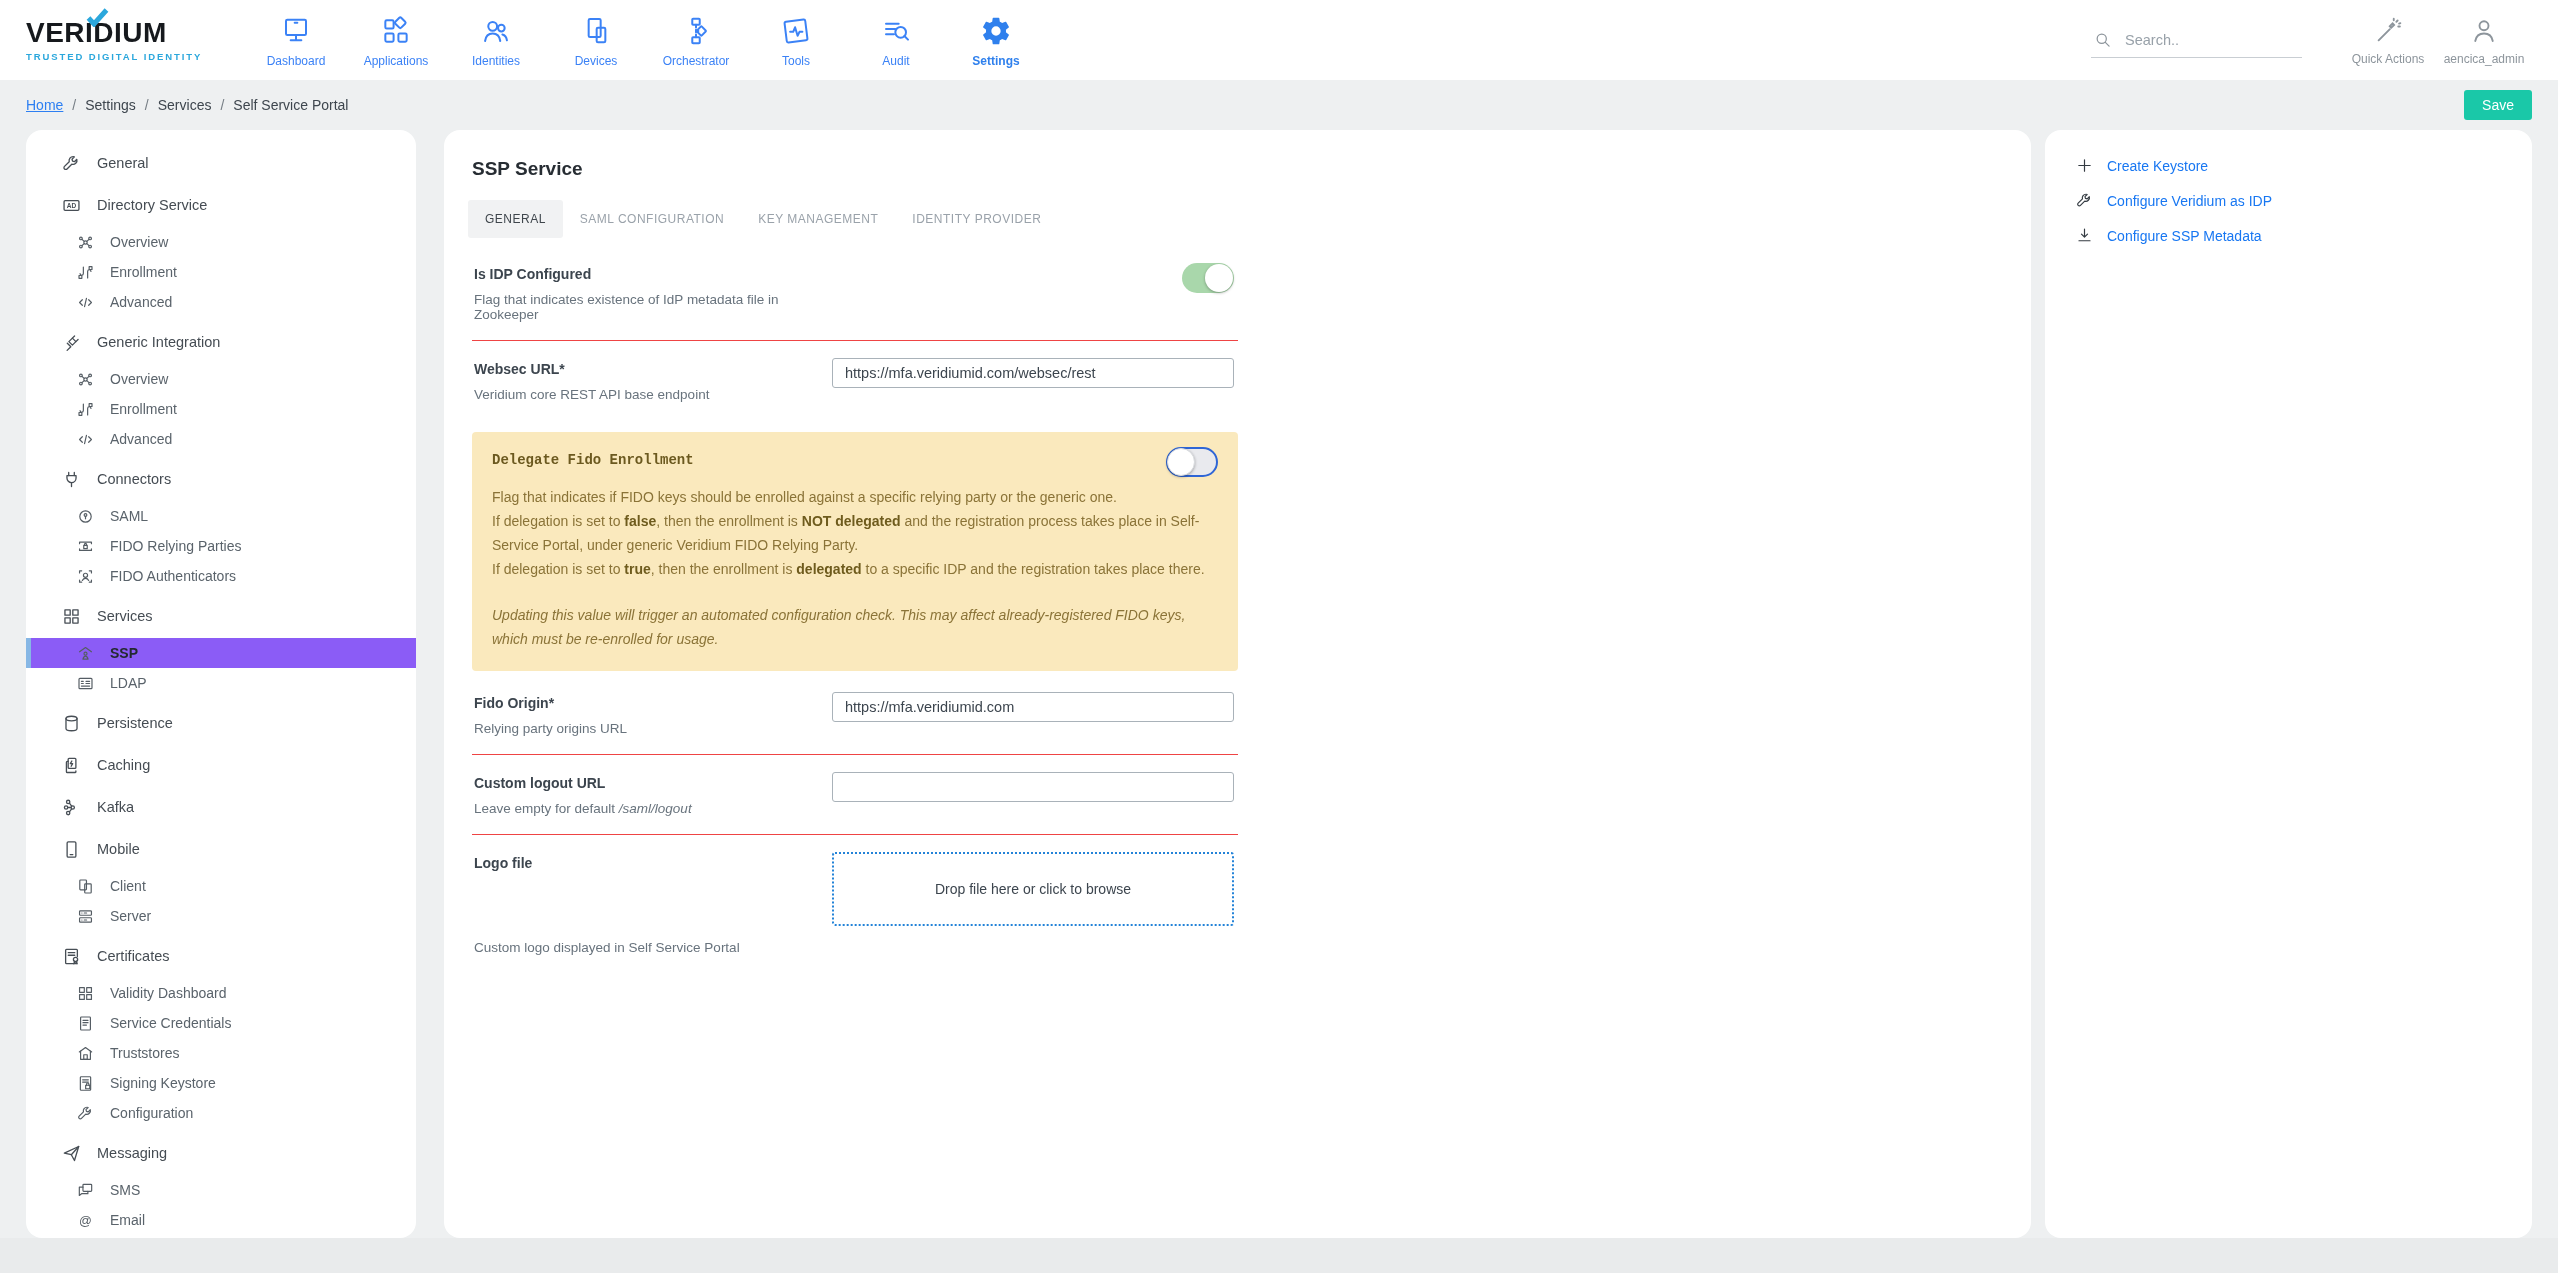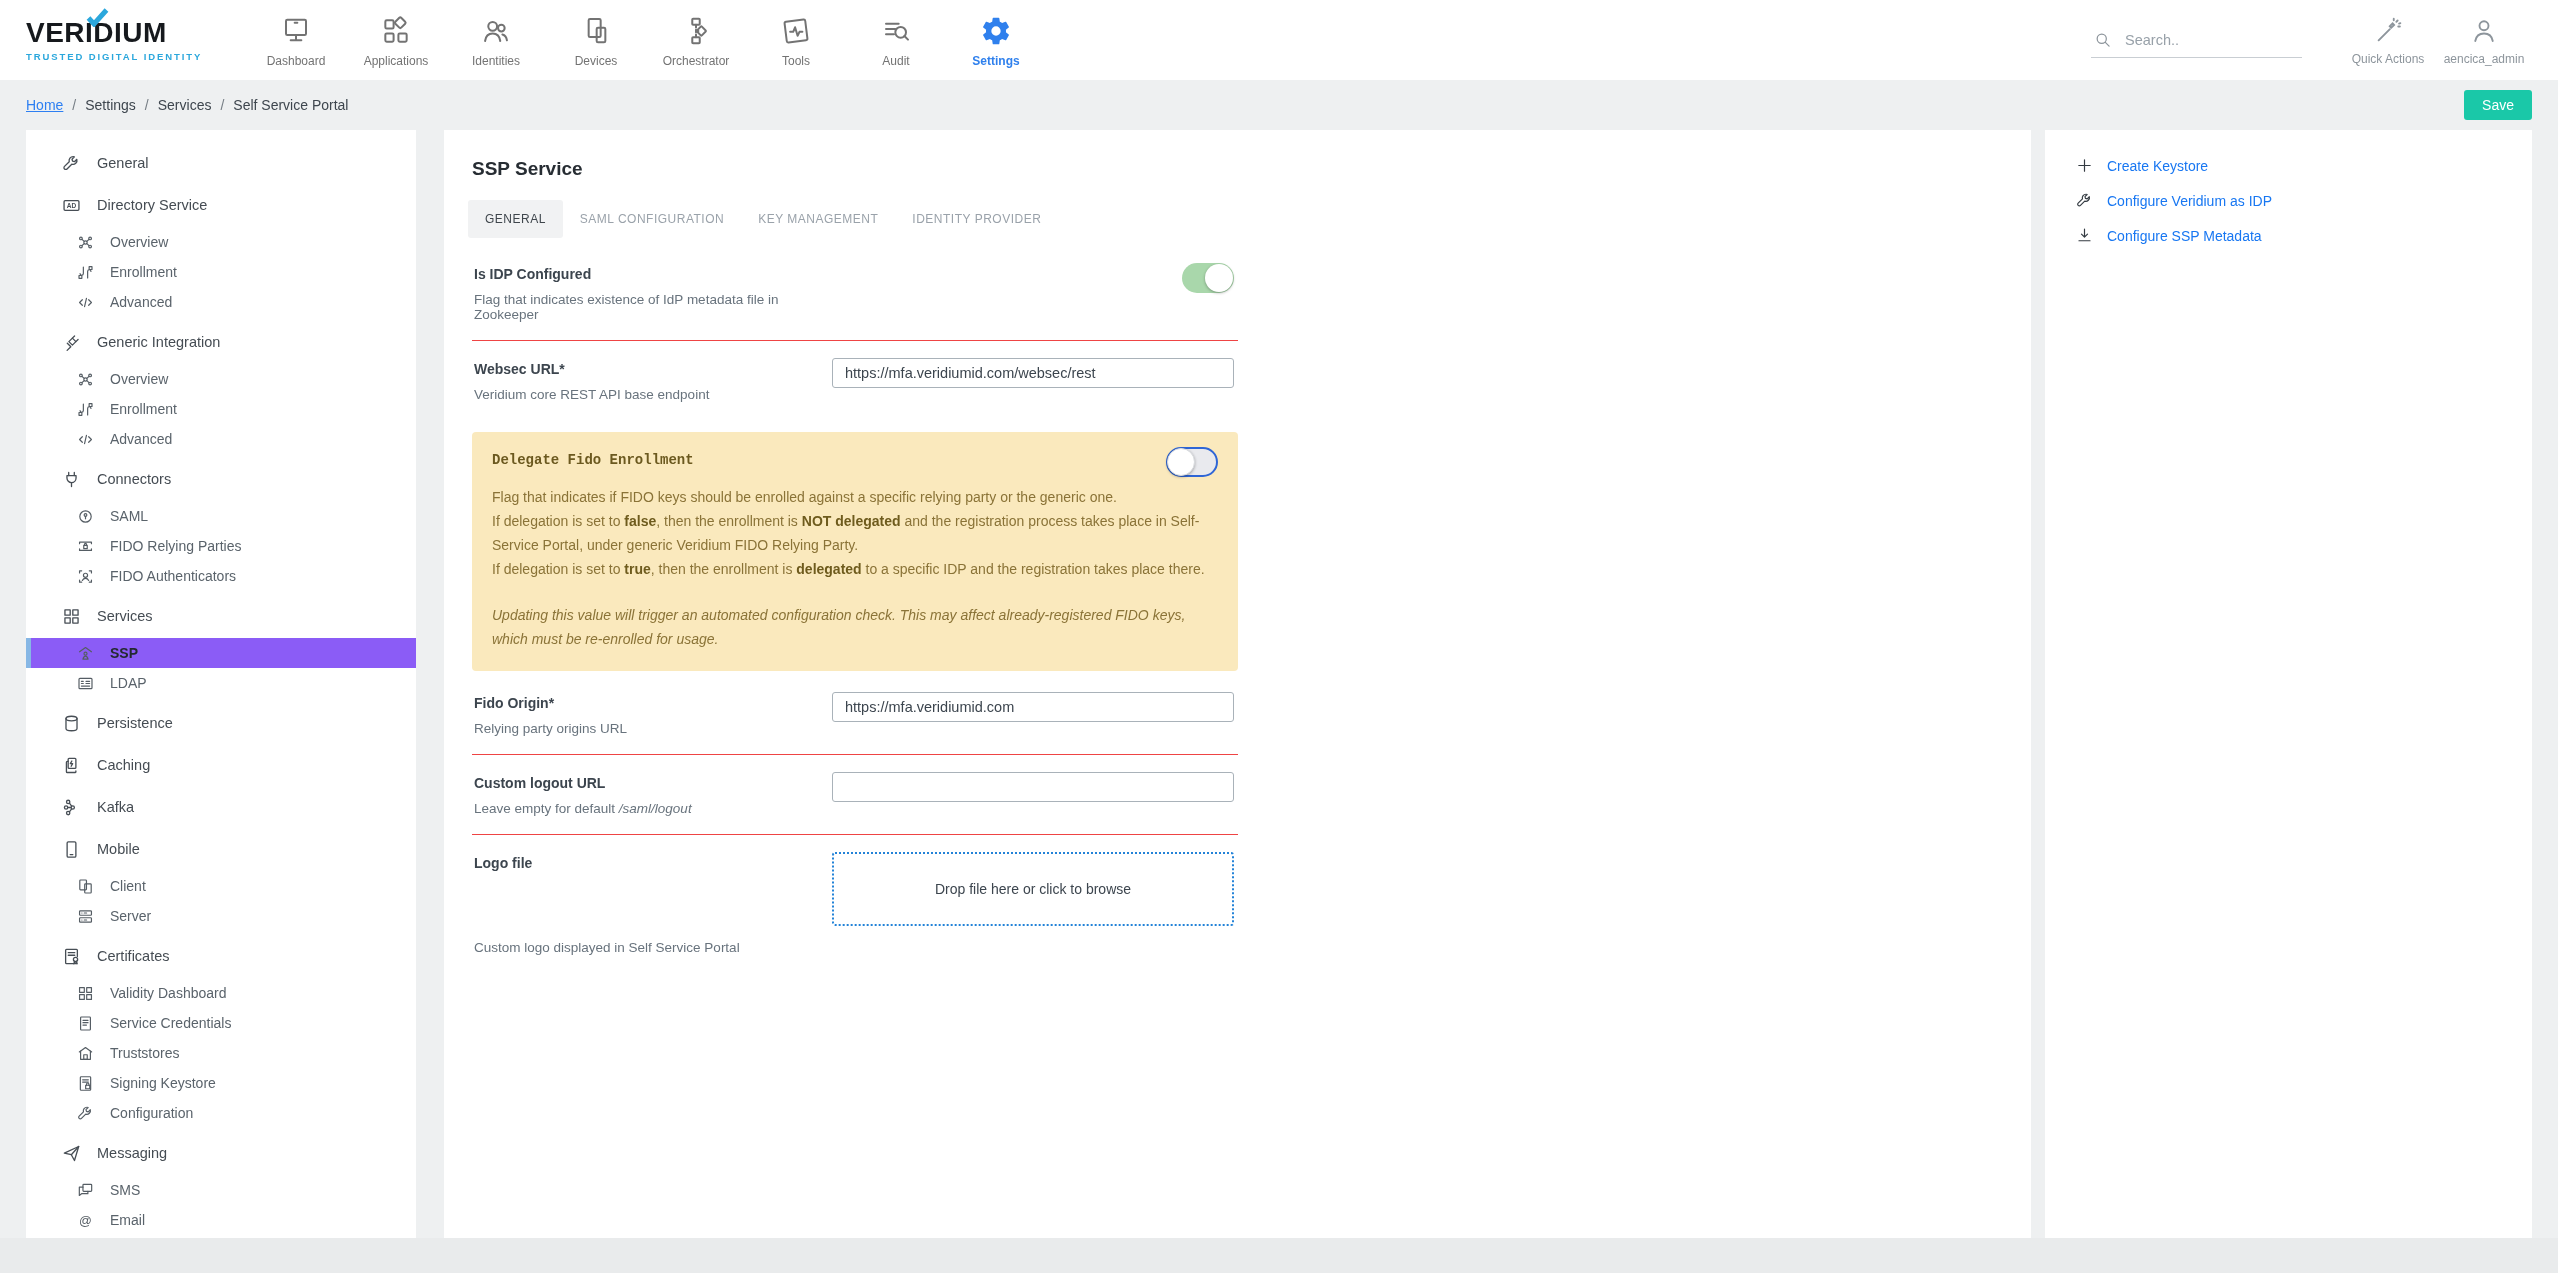--- a/index.html
+++ b/index.html
@@ -8,41 +8,41 @@
   .icon { display:inline-flex; }
   .icon svg { display:block; }
 
   
   .topnav { height:80px; background:#ffffff; display:flex; align-items:center; padding:0 26px; }
   .brand { position:relative; margin-right:30px; cursor:pointer; width:190px; }
   .brand-name { font-size:28px; font-weight:700; color:#16191d; letter-spacing:.5px; line-height:1; }
   .brand-check { position:absolute; left:60px; top:-11px; }
   .brand-tagline { font-size:9.5px; font-weight:700; color:#2ba7dc; letter-spacing:1.9px; margin-top:4px; }
   .primary-nav { display:flex; }
-  .nav-item { width:100px; display:flex; flex-direction:column; align-items:center; row-gap:7px; color:#737373; cursor:pointer; padding-top:2px; }
+  .nav-item { width:100px; display:flex; flex-direction:column; align-items:center; row-gap:7px; color:#3b82f6; cursor:pointer; padding-top:2px; }
   .nav-label { font-size:12px; }
   .nav-item.active { color:#2f80ed; }
   .nav-item.active .nav-label { font-weight:700; }
   .top-right { margin-left:auto; display:flex; align-items:center; }
   .search-box { display:flex; align-items:center; gap:12px; border-bottom:1px solid #c9ced3; padding:0 4px 7px 2px; width:205px; color:#8d959c; margin-right:38px; margin-top:8px; }
   .search-input { border:none; outline:none; background:transparent; font-size:14.5px; color:#5a626a; width:100%; font-family:inherit; }
   .search-input::placeholder { color:#98a1a9; }
   .topnav-action { width:96px; display:flex; flex-direction:column; align-items:center; row-gap:6px; color:#8d959c; font-size:12px; cursor:pointer; padding-top:2px; }
 
   
   .breadcrumb-bar { height:50px; display:flex; align-items:center; padding:0 26px; }
   .crumb { font-size:14px; color:#3e464e; cursor:pointer; }
   .crumb.home { color:#2d7ff2;text-decoration:underline; }
   .crumb.current { cursor:default; }
   .crumb-sep { margin:0 9px; color:#767d85; font-size:14px; }
   .save-btn { margin-left:auto; background:#1ac8a8; color:#fff; border:none; border-radius:3px; font-size:14px; padding:7px 18px; cursor:pointer; font-family:inherit; }
 
   
   .layout { display:flex; margin:0 26px; height:1108px; }
-  .panel { background:#fff; border-radius:0; }
+  .panel { background:#fff; border-radius:16px; }
   .sidebar { width:390px; padding-top:8px; box-sizing:border-box; flex:none; overflow:hidden; }
   .main { flex:1; margin-left:28px; padding:26px 24px; box-sizing:border-box; }
   .rightpanel { width:487px; margin-left:14px; padding:26px 30px; box-sizing:border-box; flex:none; }
 
   
   .side-item { display:flex; align-items:center; gap:15px; cursor:pointer; border-left:5px solid transparent; color:#454c53; }
   .side-item .icon { color:#474e55; }
   .side-item.l0 { height:34px; margin-top:8px; font-size:14.5px; padding-left:30px; }
   .side-item.l1 { height:30px; font-size:14px; padding-left:45px; color:#5a636b; }
   .side-item.l1 .icon { color:#555d64; }

